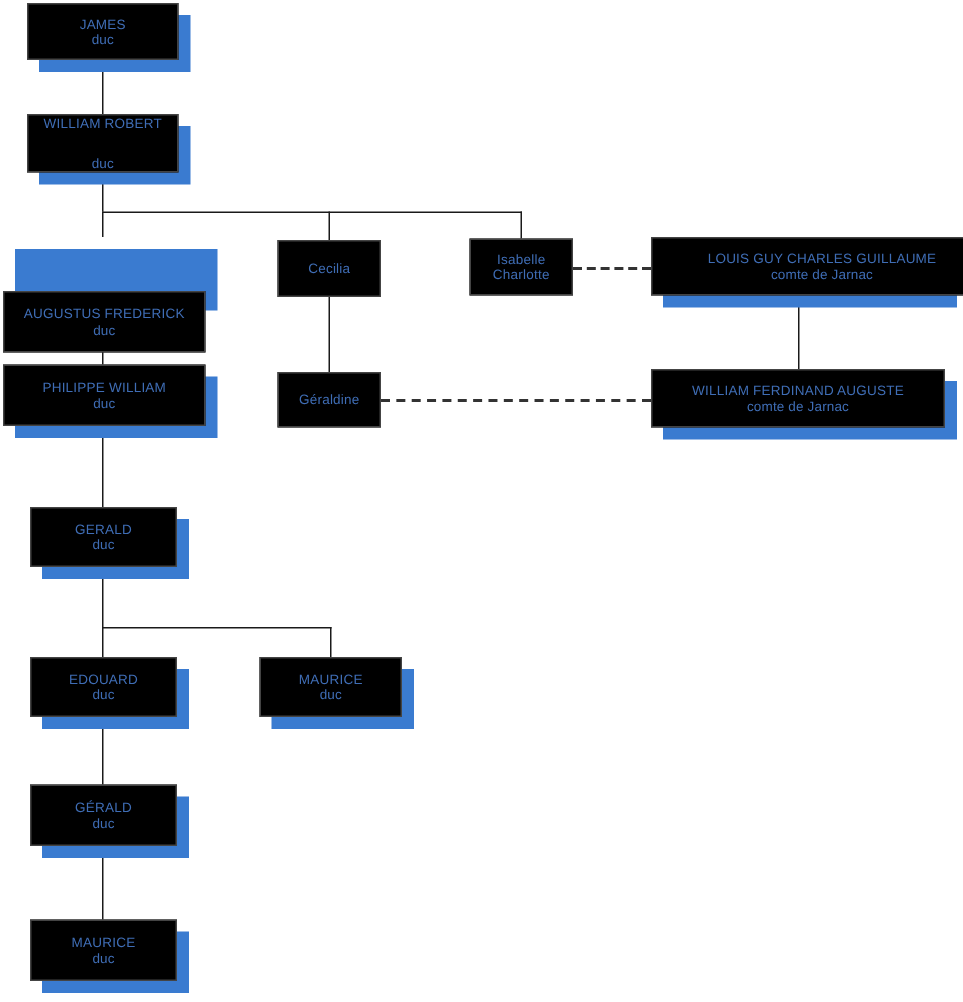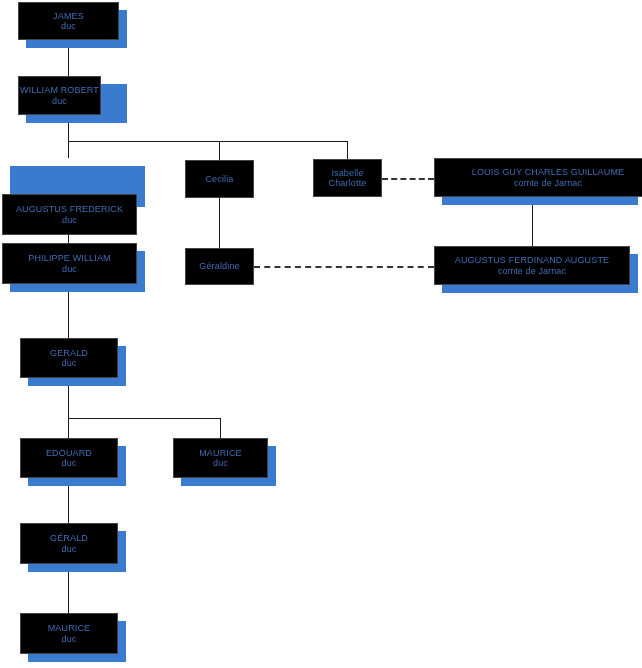--- a/index.html
+++ b/index.html
@@ -112,21 +112,21 @@
   <div class="line v" style="left:68px;top:564px;height:49px;"></div>
 
   <div class="dline" style="left:382px;top:178px;width:52px;"></div>
   <div class="dline" style="left:254px;top:266px;width:180px;"></div>
 
   <div class="node" style="left:18px;top:2px;width:101px;height:38px;">
     <span class="nm">JAMES</span>
     <span class="ti">duc</span>
   </div>
 
-  <div class="node" style="left:18px;top:76px;width:83px;height:39px;">
+  <div class="node" style="left:18px;top:76px;width:101px;height:39px;justify-content:space-between;">
     <span class="nm">WILLIAM ROBERT</span>
     <span class="ti">duc</span>
   </div>
 
   <div class="node" style="left:2px;top:158px;width:135px;height:41px;margin-top:36px;">
     <span class="nm">AUGUSTUS FREDERICK</span>
     <span class="ti">duc</span>
   </div>
 
   <div class="node two-line-name" style="left:313px;top:159px;width:69px;height:38px;">
@@ -145,21 +145,21 @@
   <div class="node" style="left:2px;top:243px;width:135px;height:41px;">
     <span class="nm">PHILIPPE WILLIAM</span>
     <span class="ti">duc</span>
   </div>
 
   <div class="node" style="left:185px;top:248px;width:69px;height:37px;">
     <span class="nm">Géraldine</span>
   </div>
 
   <div class="node" style="left:434px;top:246px;width:196px;height:39px;">
-    <span class="nm">AUGUSTUS FERDINAND AUGUSTE</span>
+    <span class="nm">WILLIAM FERDINAND AUGUSTE</span>
     <span class="ti">comte de Jarnac</span>
   </div>
 
   <div class="node" style="left:20px;top:338px;width:98px;height:40px;">
     <span class="nm">GERALD</span>
     <span class="ti">duc</span>
   </div>
 
   <div class="node" style="left:20px;top:438px;width:98px;height:40px;">
     <span class="nm">EDOUARD</span>

